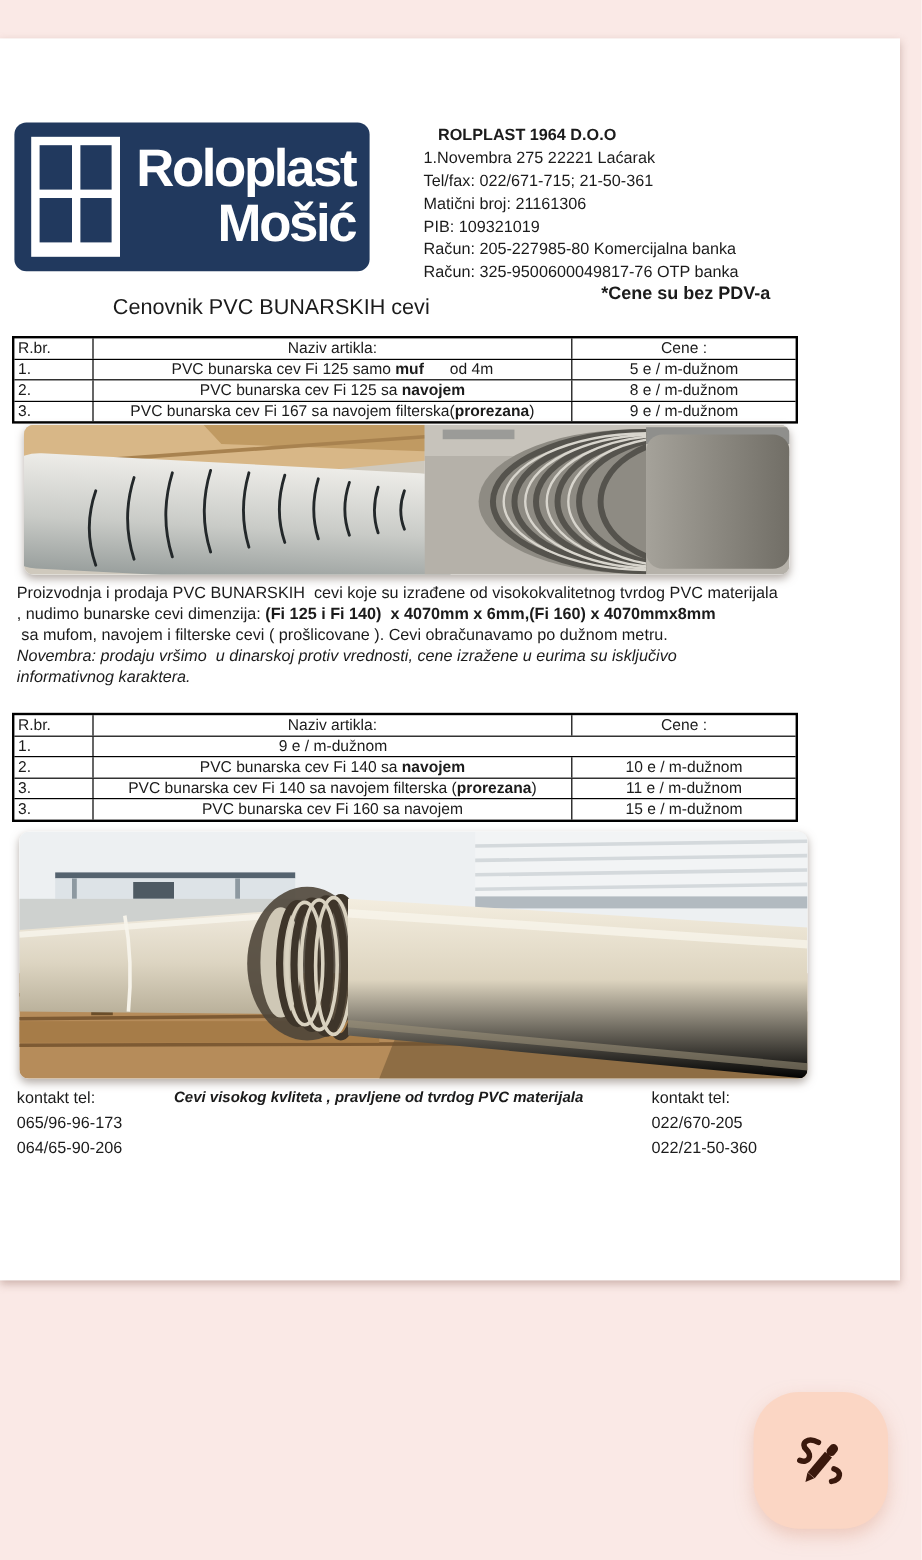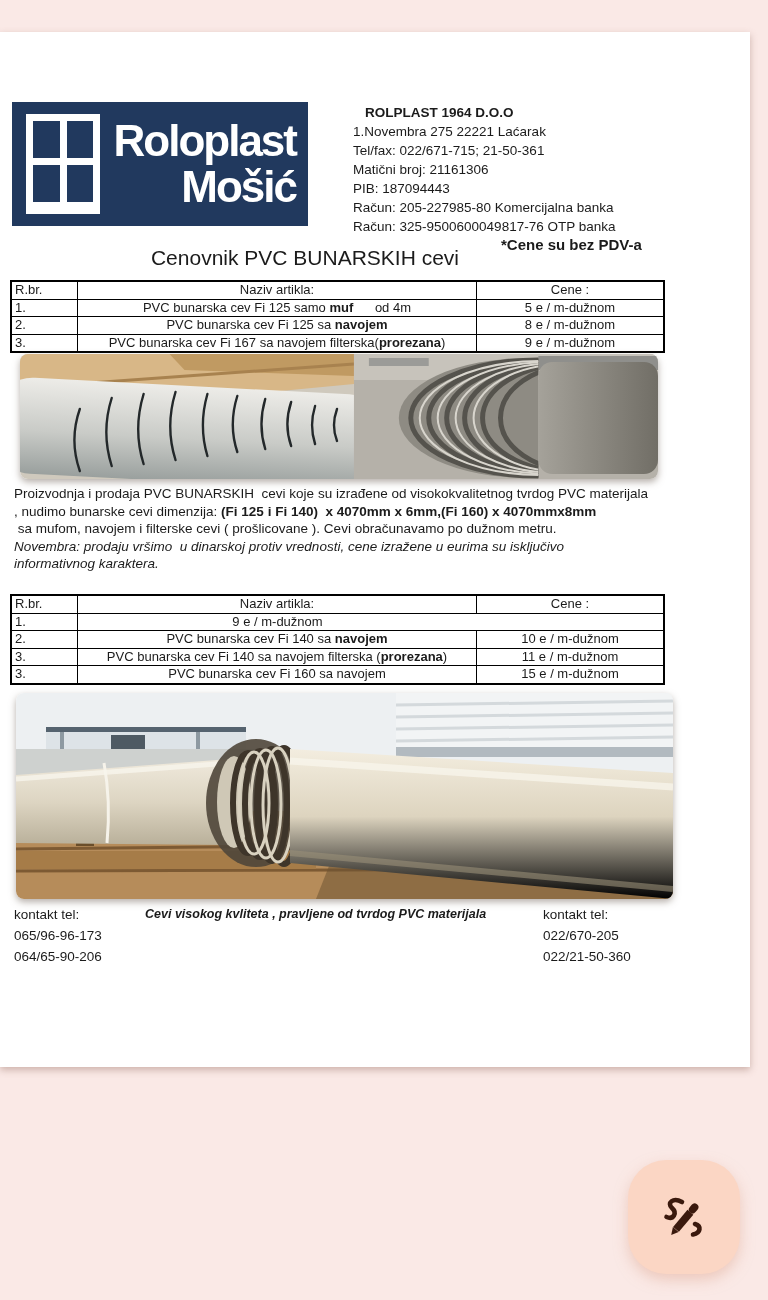--- a/index.html
+++ b/index.html
@@ -10,38 +10,38 @@
     color:#1b1b1b;
   }
   .sheet{
     position:absolute;left:0;top:32px;width:750px;height:1035px;
     background:#ffffff;
     box-shadow:0 3px 7px rgba(150,110,100,.45);
   }
   
   .logo{
     position:absolute;left:12px;top:70px;width:296px;height:124px;
-    background:#21395e;border-radius:0;
+    background:#21395e;border-radius:10px;
     display:flex;align-items:center;
   }
   .logo-window{
     margin-left:14px;width:74px;height:100px;background:#ffffff;
     padding:7px 7px 12px 7px;box-sizing:border-box;
     display:grid;grid-template-columns:1fr 1fr;grid-template-rows:1fr 1fr;gap:7px;
   }
   .logo-window div{background:#21395e;}
   .logo-text{
     flex:1;text-align:right;padding-right:12px;
     color:#ffffff;font-weight:bold;font-size:44px;line-height:46px;letter-spacing:-2px;
   }
   
   .company{position:absolute;left:353px;top:71px;font-size:13.5px;line-height:19px;}
   .company .co-name{font-weight:bold;padding-left:12px;}
   
-  .doc-title{position:absolute;left:110px;top:214px;width:390px;text-align:center;font-size:21px;}
+  .doc-title{position:absolute;left:94px;top:214px;width:390px;font-size:18px;}
   .vat-note{position:absolute;left:501px;top:204px;font-size:15px;font-weight:bold;}
   
   .price-table{
     position:absolute;left:10px;width:655px;
     border:2px solid #000;box-sizing:border-box;
     font-size:13px;
   }
   .pt-row{display:grid;grid-template-columns:66px 1fr 186px;border-bottom:1px solid #000;}
   .pt-row:last-child{border-bottom:none;}
   .pt-cell{border-right:1px solid #000;height:16.5px;line-height:16.5px;overflow:hidden;}
@@ -90,21 +90,21 @@
       <div>Roloplast</div>
       <div>Mošić</div>
     </div>
   </div>
 
   <div class="company">
     <div class="co-name">ROLPLAST 1964 D.O.O</div>
     <div>1.Novembra 275 22221 Laćarak</div>
     <div>Tel/fax: 022/671-715; 21-50-361</div>
     <div>Matični broj: 21161306</div>
-    <div>PIB: 187094443</div>
+    <div>PIB: 109321019</div>
     <div>Račun: 205-227985-80 Komercijalna banka</div>
     <div>Račun: 325-9500600049817-76 OTP banka</div>
   </div>
 
   <div class="doc-title">Cenovnik PVC BUNARSKIH cevi</div>
   <div class="vat-note">*Cene su bez PDV-a</div>
 
   <div class="price-table t1">
     <div class="pt-row">
       <div class="pt-cell cell-num">R.br.</div>

